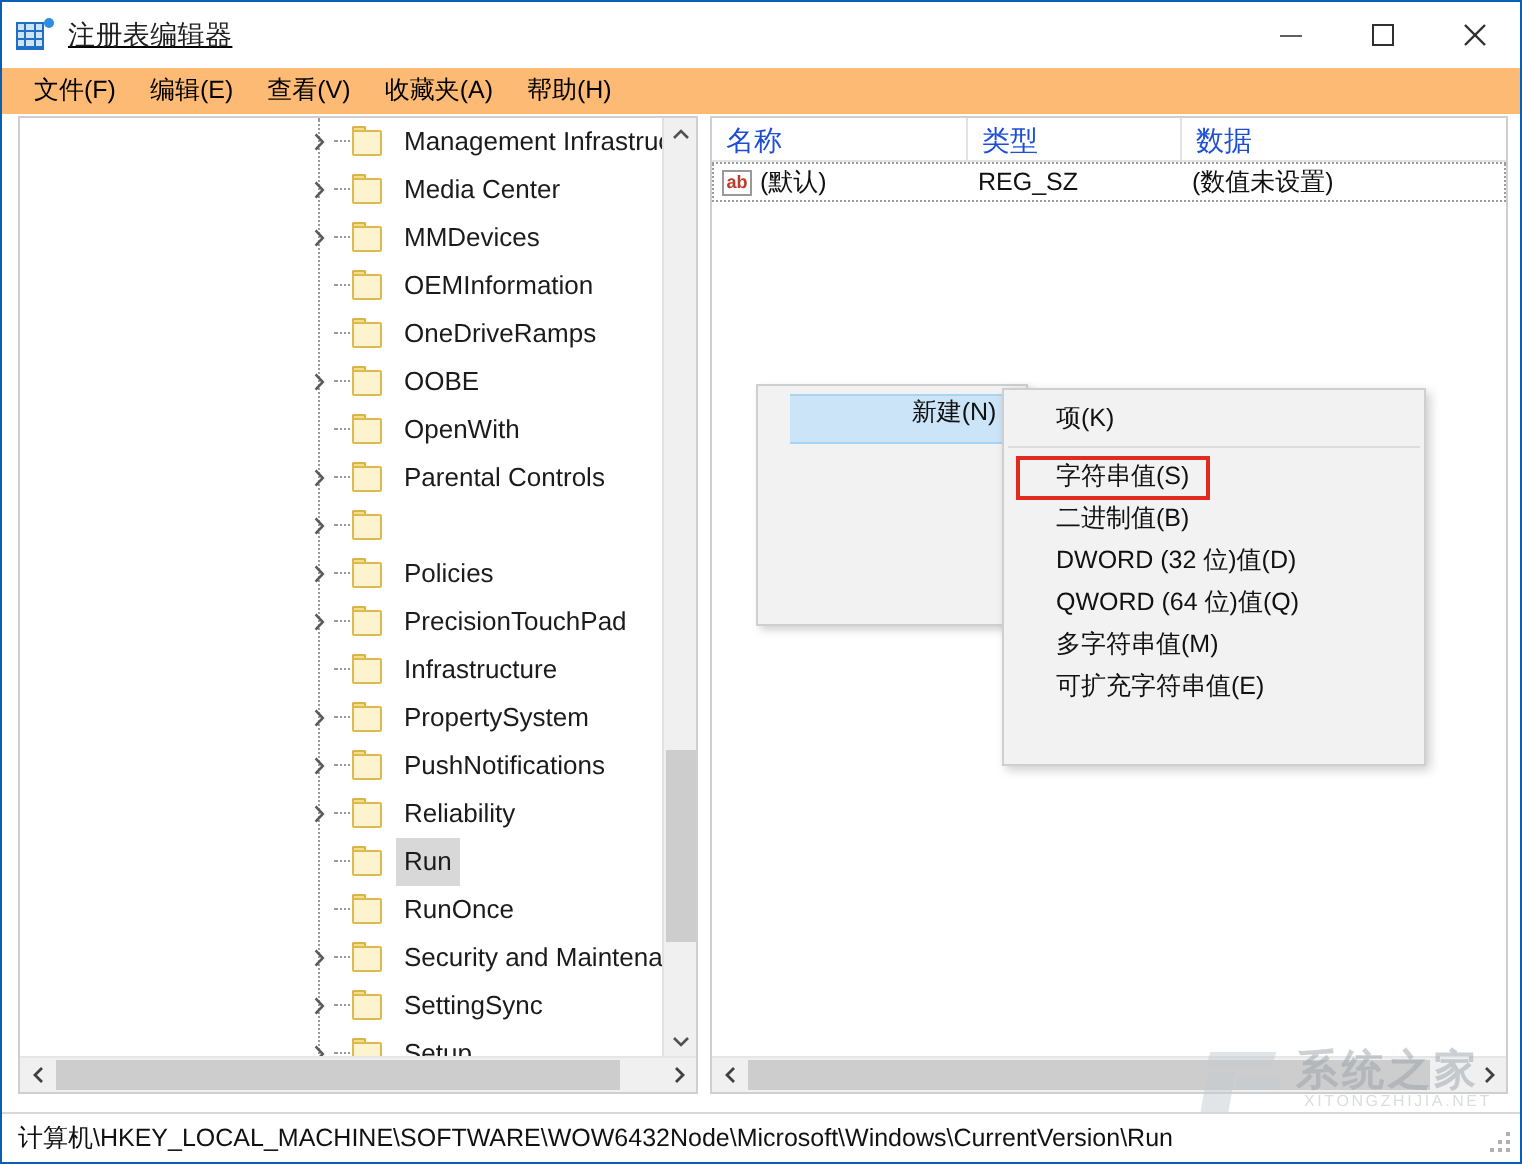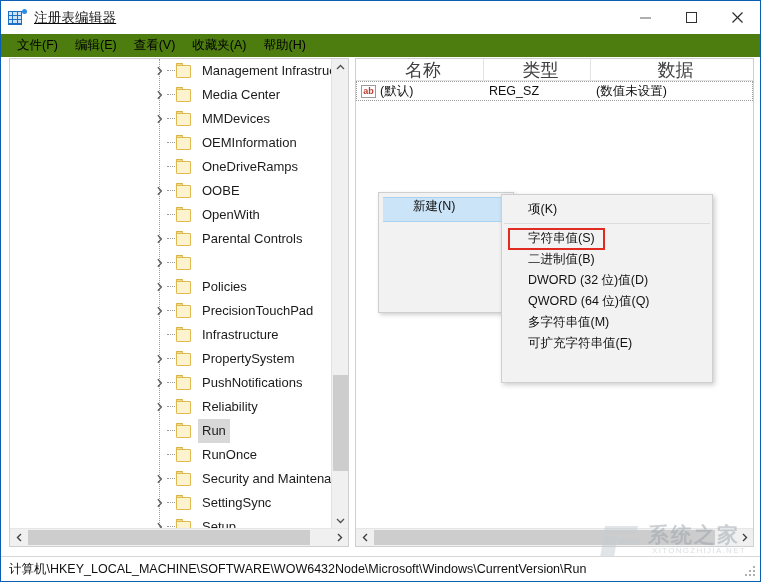--- a/index.html
+++ b/index.html
@@ -55,21 +55,21 @@
     width: 46px; height: 33px;
     display: flex; align-items: center; justify-content: center;
     background: #ffffff;
   }
   .win-btn svg { display: block; }
 
   
   #menubar {
     position: absolute; left: 0; top: 33px;
     width: 759px; height: 23px;
-    background: #4d7c0f;
+    background: #fdba74;
     display: flex; align-items: center;
     padding-left: 8px;
   }
   .menu-item {
     font-size: 12.5px; color: #000000;
     padding: 2px 9px 2px 8px;
     white-space: nowrap;
   }
 
   
@@ -176,28 +176,27 @@
     overflow: hidden;
   }
   #list-header {
     position: relative;
     height: 22px;
     background: #ffffff;
     border-bottom: 1px solid #e3e3e3;
     display: flex;
   }
   .hcell {
-    font-size: 18px; color: #404040;
+    font-size: 14px; color: #1d4ed8;
     line-height: 22px;
     padding-left: 7px;
     border-right: 1px solid #e3e3e3;
     height: 22px;
     white-space: nowrap;
     overflow: hidden;
-    text-align: center;
   }
   #list-rows { position: relative; }
   .lrow {
     position: relative;
     height: 20px;
     display: flex; align-items: center;
   }
   .lrow.focused { outline: 1px dotted #9b9b9b; outline-offset: -1px; }
   .ab-icon {
     flex: none;
@@ -247,26 +246,26 @@
 
   
   #ctx-parent {
     position: absolute; left: 377px; top: 191px;
     width: 136px; height: 121px;
     background: #f2f2f2;
     border: 1px solid #cfcfcf;
     box-shadow: 2px 2px 4px rgba(0,0,0,.18);
   }
   #ctx-parent-item {
-    position: absolute; left: 4px; top: 4px;
+    position: absolute; left: 16px; top: 4px;
     width: 134px; height: 25px;
     background: #cce4f7;
     border-top: 1px solid #a8d4f2;
     border-bottom: 1px solid #a8d4f2;
-    display: flex; 
+    display: flex; align-items: center; flex-direction: column;
   }
   #ctx-parent-item .lbl {
     font-size: 12.5px; color: #111111;
     margin-left: 30px; white-space: nowrap;
   }
   #ctx-parent-item .chev {
     margin-left: auto; margin-right: 9px;
     display: flex; align-items: center;
   }
   #ctx-sub {

